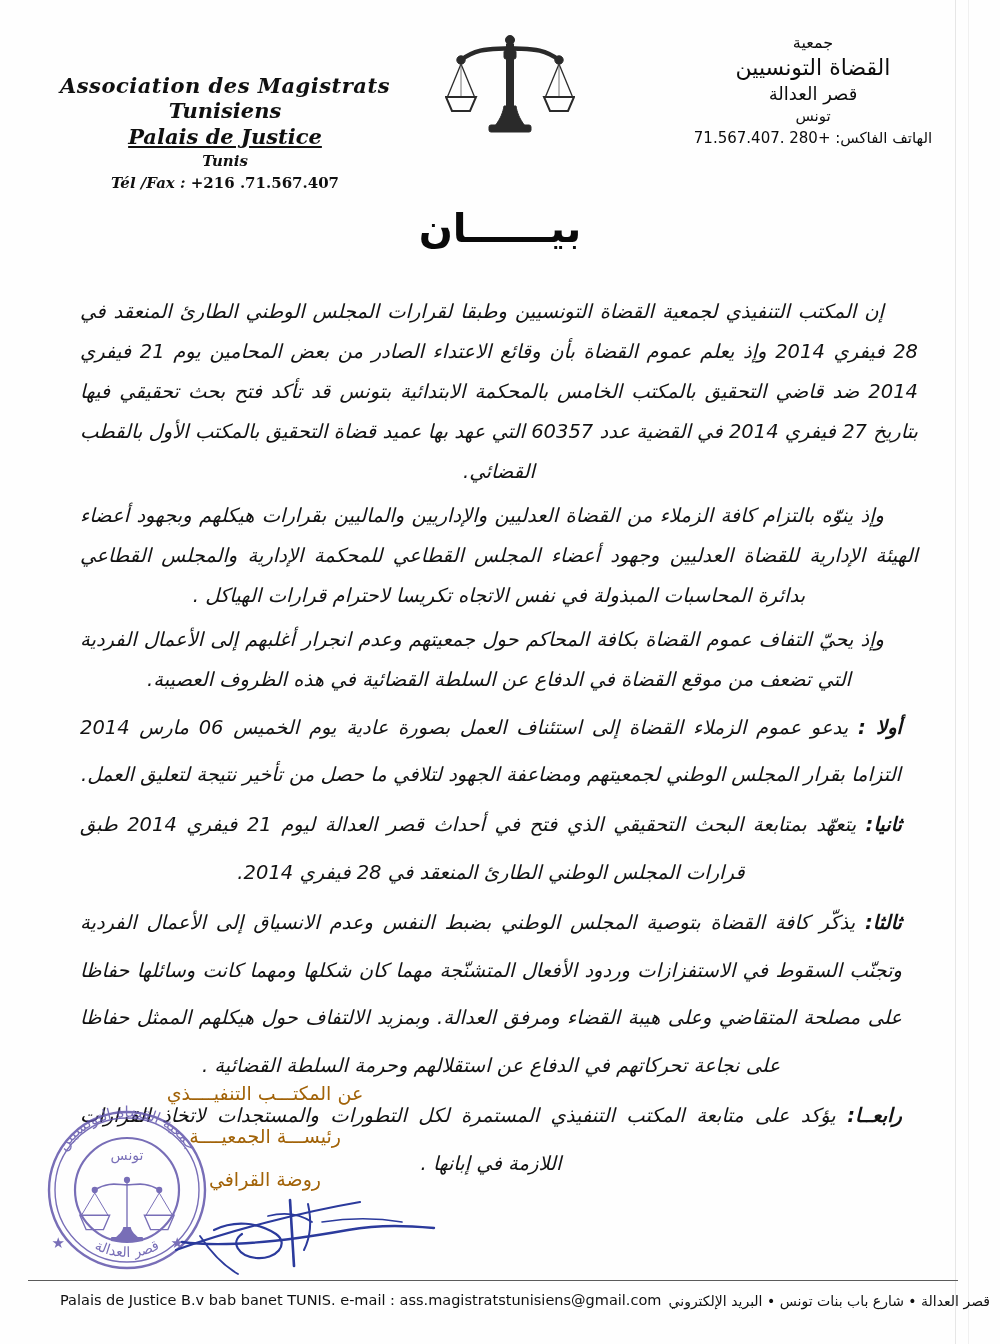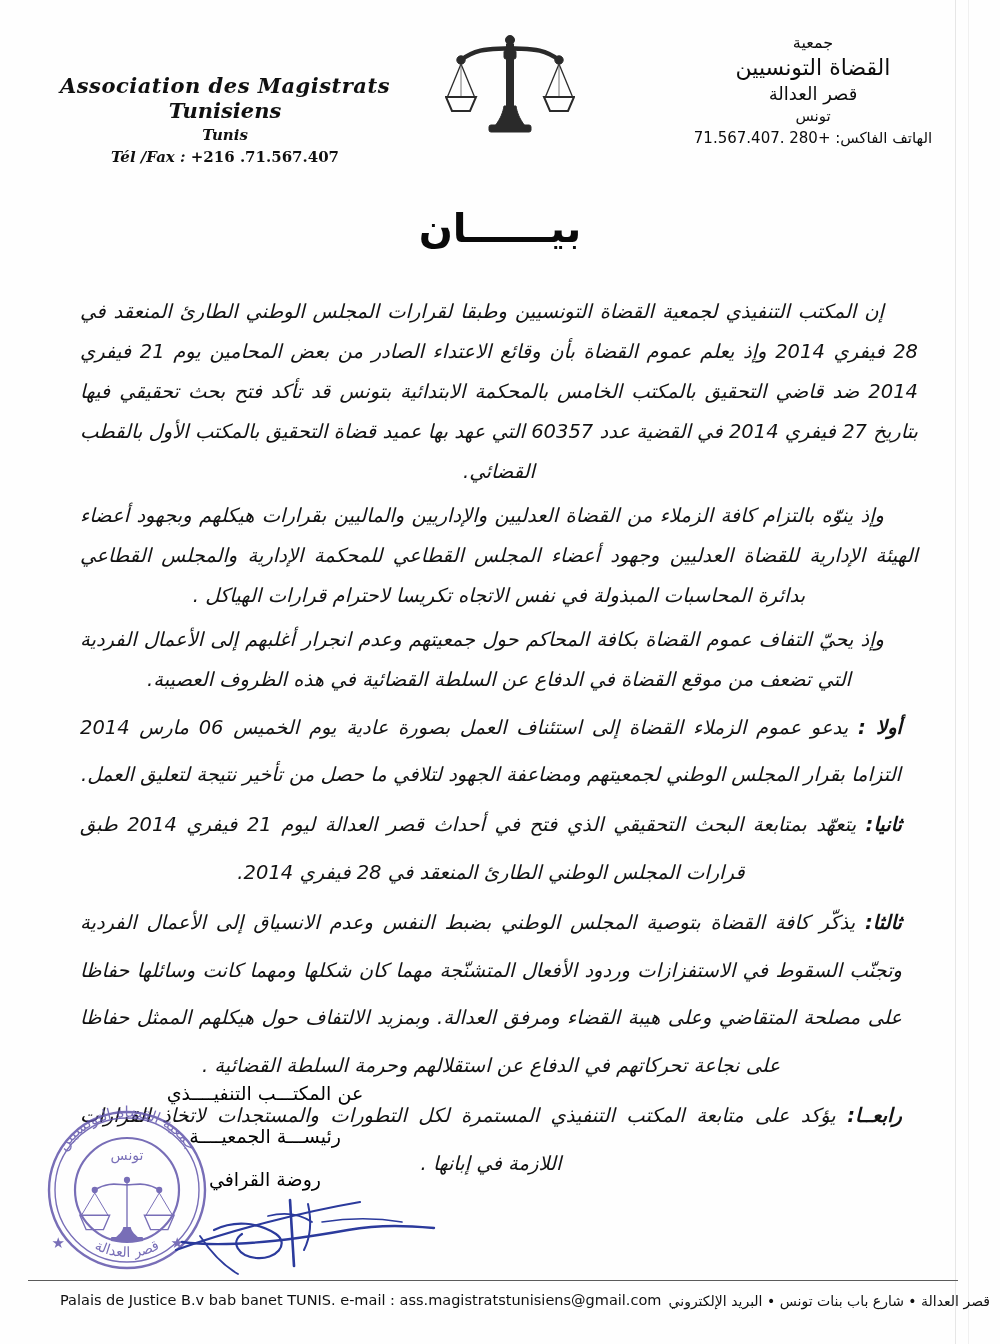--- a/index.html
+++ b/index.html
@@ -169,21 +169,21 @@
   }
 
   
   .signature-block {
     position: absolute;
     top: 1072px;
     right: 620px;
     width: 230px;
     direction: rtl;
     text-align: center;
-    color: #000000;
+    color: #a16207;
     font-family: "DejaVu Sans", sans-serif;
   }
   .signature-block div {
     font-size: 19px;
     line-height: 2.25;
     letter-spacing: 2px;
   }
 
   
   .stamp {
@@ -246,20 +246,21 @@
 <div class="page">
 
   <div class="scan-streak a"></div>
   <div class="scan-streak b"></div>
 
   <div class="header">
 
     <div class="letterhead-fr">
       <div class="l1">Association des Magistrats</div>
       <div class="l2">Tunisiens</div>
+      <div class="l3">Palais de Justice</div>
       <div class="l4">Tunis</div>
       <div class="l5"><span class="lbl">Tél /Fax :</span> <span>+216 .71.567.407</span></div>
     </div>
 
     <div class="scales-logo">
       <svg viewBox="0 0 130 110" width="130" height="110" aria-hidden="true">
         <g fill="#2a2a2a" stroke="#2a2a2a">
 
           <circle cx="65" cy="14" r="4.5" fill="#2a2a2a"></circle>
 

